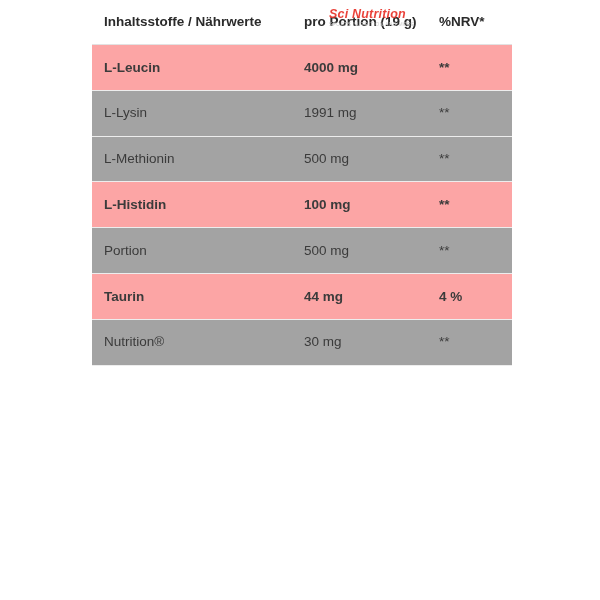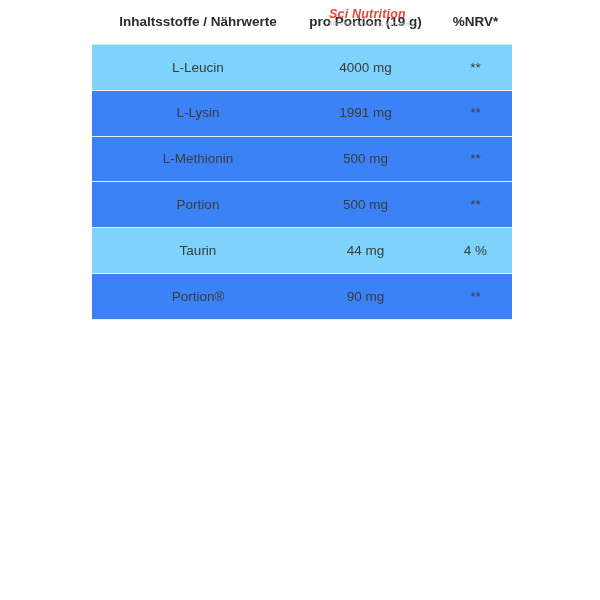--- a/index.html
+++ b/index.html
@@ -28,21 +28,21 @@
     width: 420px;
     table-layout: fixed;
   }
 
   table.nutrition col.c-name { width: 200px; }
   table.nutrition col.c-amount { width: 135px; }
   table.nutrition col.c-nrv { width: 85px; }
 
   table.nutrition th,
   table.nutrition td {
-    text-align: center;
+    text-align: left;
     vertical-align: middle;
     font-size: 13.5px;
     line-height: 1.3;
     padding: 0 0 0 12px;
     height: 44.8px;
     border: none;
   }
 
   table.nutrition thead th {
     font-weight: bold;
@@ -52,24 +52,25 @@
     font-size: 13.5px;
   }
 
   table.nutrition tbody td {
     font-weight: normal;
     color: #3b3b3b;
     border-bottom: 1px solid #ededed;
   }
 
   table.nutrition tbody tr.odd td {
-    background: #7dd3fc;
+    background: #fca5a5;
+    font-weight: bold;
   }
   table.nutrition tbody tr.even td {
-    background: #3b82f6;
+    background: #a3a3a3;
   }
 
   .watermark {
     position: absolute;
     left: 329px;
     top: 8px;
     width: 124px;
     text-align: left;
     pointer-events: none;
     opacity: 0.92;
@@ -116,33 +117,38 @@
       <tr class="even">
         <td>L-Lysin</td>
         <td>1991 mg</td>
         <td>**</td>
       </tr>
       <tr class="even">
         <td>L-Methionin</td>
         <td>500 mg</td>
         <td>**</td>
       </tr>
+      <tr class="odd">
+        <td>L-Histidin</td>
+        <td>100 mg</td>
+        <td>**</td>
+      </tr>
       <tr class="even">
         <td>Portion</td>
         <td>500 mg</td>
         <td>**</td>
       </tr>
       <tr class="odd">
         <td>Taurin</td>
         <td>44 mg</td>
         <td>4 %</td>
       </tr>
       <tr class="even">
-        <td>Portion®</td>
-        <td>90 mg</td>
+        <td>Nutrition®</td>
+        <td>30 mg</td>
         <td>**</td>
       </tr>
     </tbody>
   </table>
 </div>
 
 <div class="watermark">
   <div class="wm-main">Sci Nutrition</div>
   <div class="wm-sub">SPORTS NUTRITION AND MORE</div>
 </div>

